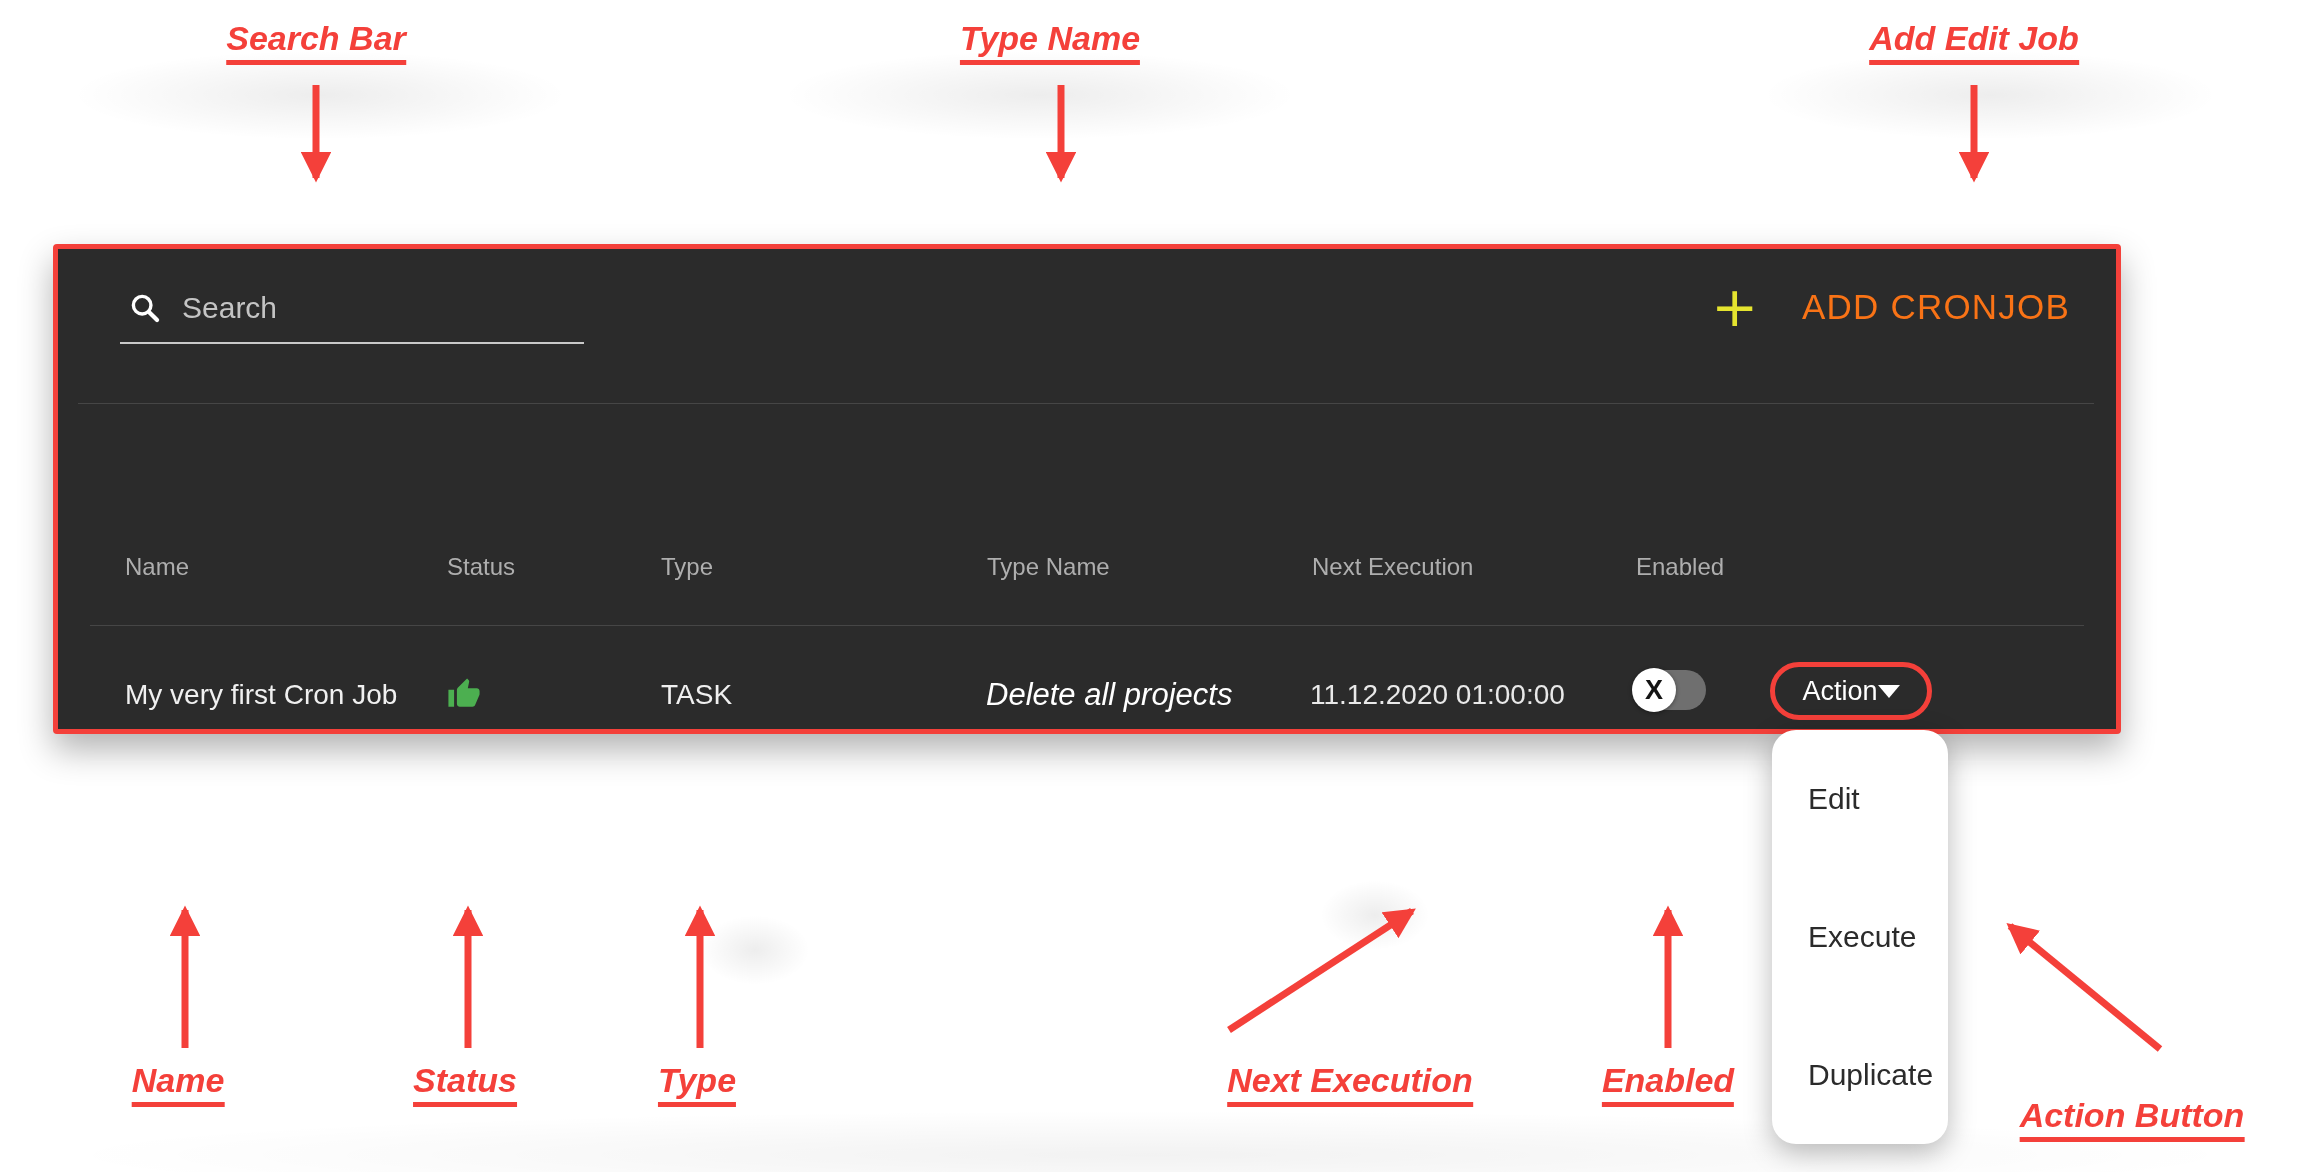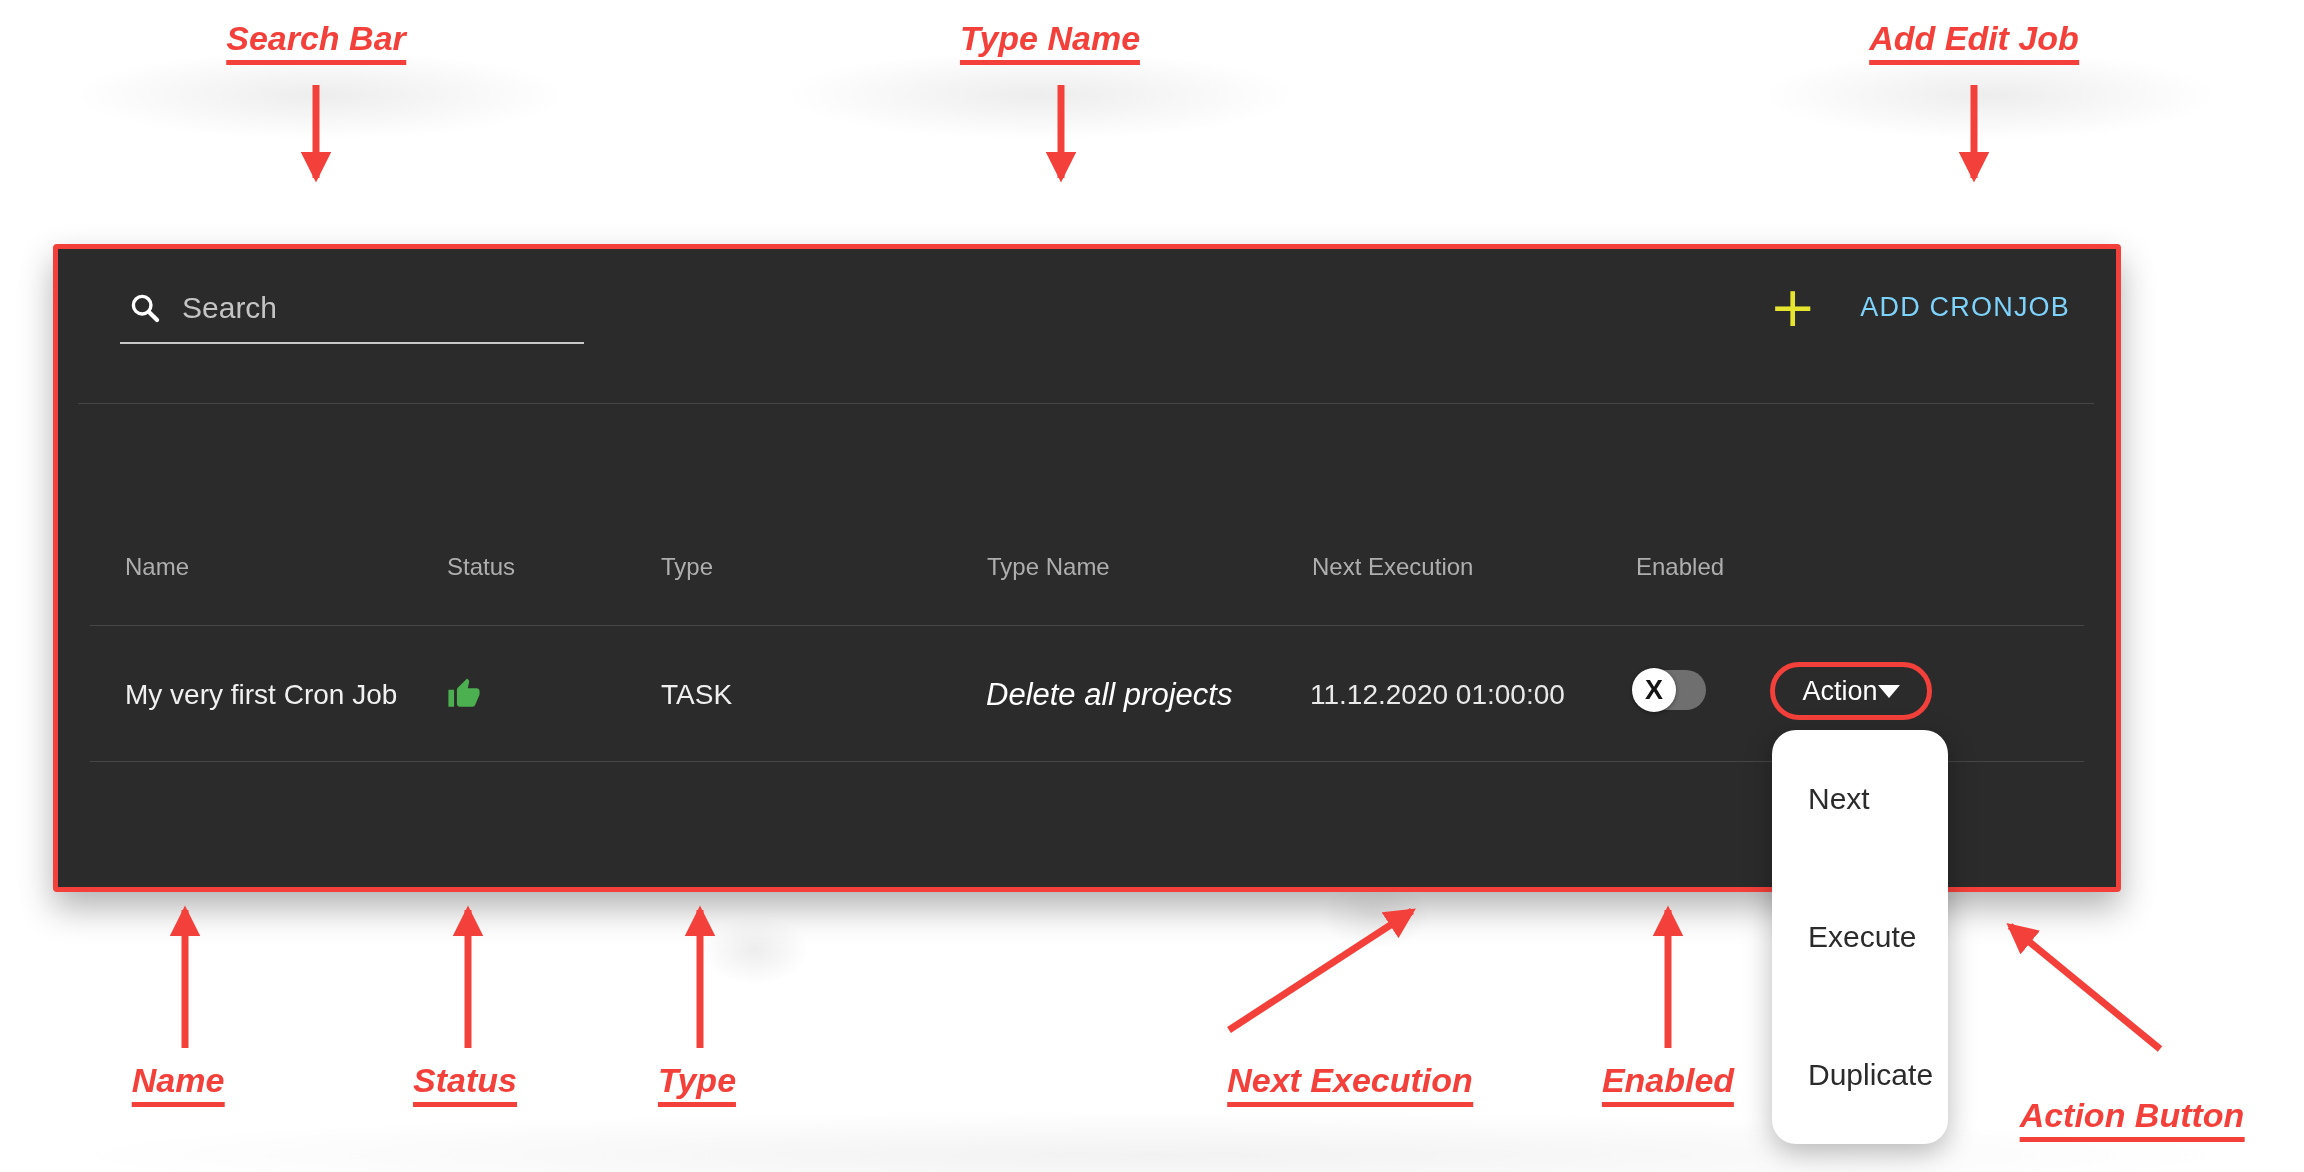--- a/index.html
+++ b/index.html
@@ -37,21 +37,21 @@
   #arrows {
     position: absolute;
     left: 0; top: 0;
     pointer-events: none;
   }
 
   
   .panel {
     position: absolute;
     left: 53px; top: 244px;
-    width: 2068px; height: 648px;
+    width: 2068px; height: 490px;
     background: #2b2b2b;
     border: 5px solid #f4403a;
     border-radius: 4px;
     box-shadow: 0 16px 34px rgba(0,0,0,0.30);
   }
   .panel-inner { position: absolute; inset: 0; }
 
   
   .search-field {
     position: absolute;
@@ -83,22 +83,22 @@
     background: transparent; border: none;
   }
   .plus-glyph {
     color: #e5e42f;
     font-size: 56px;
     font-weight: 400;
     line-height: 56px;
     font-family: "DejaVu Sans", sans-serif;
   }
   .add-btn .lbl {
-    color: #7dd3fc;
-    font-size: 27px;
+    color: #f97316;
+    font-size: 35px;
     font-weight: 500;
     letter-spacing: 1.2px;
   }
 
   .hdiv { position: absolute; height: 1px; background: rgba(255,255,255,0.13); }
   .hdiv.d1 { top: 154px; left: 20px; right: 22px; }
   .hdiv.d2 { top: 376px; left: 32px; right: 32px; }
   .hdiv.d3 { top: 512px; left: 32px; right: 32px; }
 
   
@@ -242,21 +242,21 @@
           <span class="caret-down"></span>
         </button>
       </div>
     </div>
 
     <div class="hdiv d3"></div>
   </div>
 </div>
 
 <div class="menu">
-  <div class="menu-item">Next</div>
+  <div class="menu-item">Edit</div>
   <div class="menu-item">Execute</div>
   <div class="menu-item">Duplicate</div>
 </div>
 
 <div class="anno-label" style="left:178px;  top:1060px;">Name</div>
 <div class="anno-label" style="left:465px;  top:1060px;">Status</div>
 <div class="anno-label" style="left:697px;  top:1060px;">Type</div>
 <div class="anno-label" style="left:1350px; top:1060px;">Next Execution</div>
 <div class="anno-label" style="left:1668px; top:1060px;">Enabled</div>
 <div class="anno-label" style="left:2132px; top:1060px;margin-top:35px;">Action Button</div>

